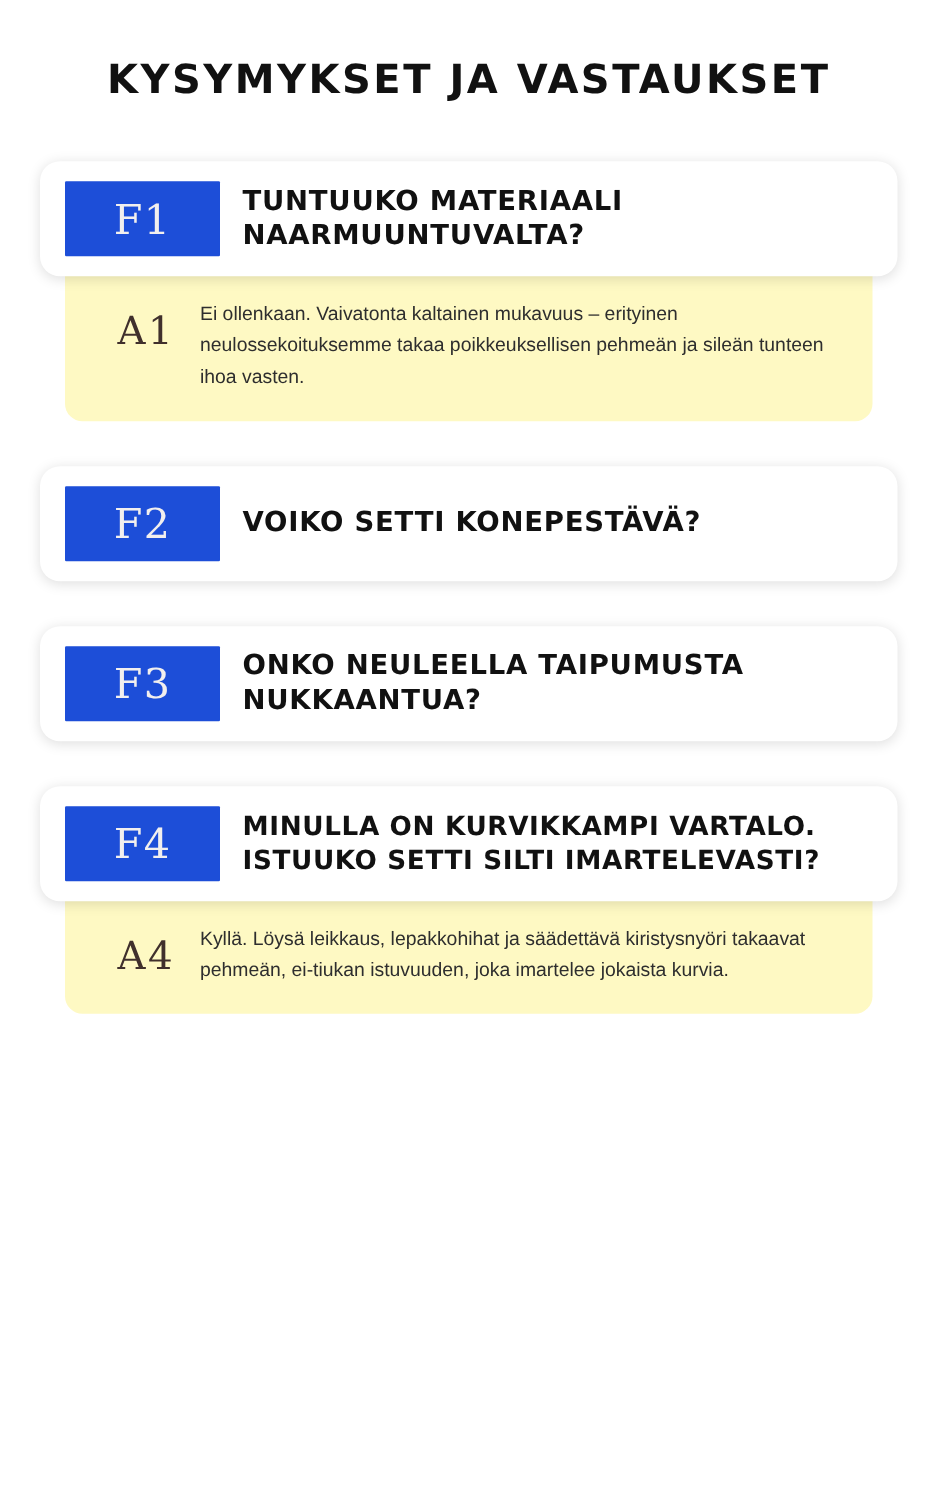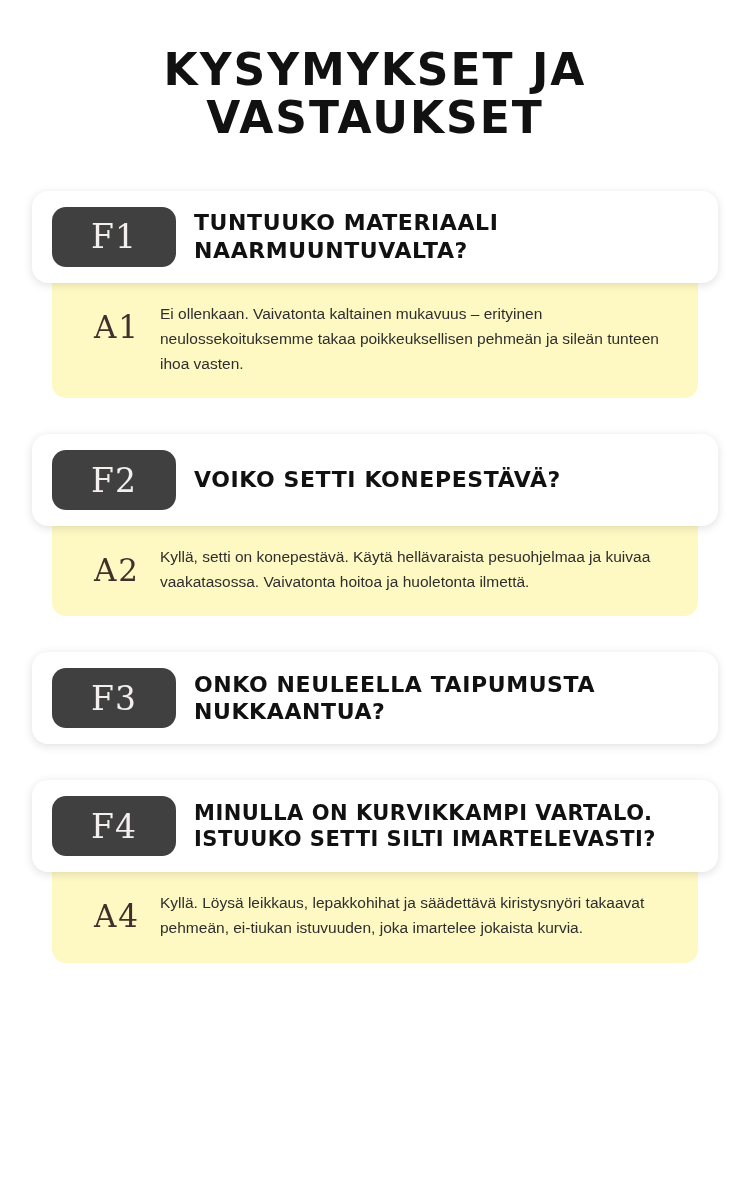--- a/index.html
+++ b/index.html
@@ -19,21 +19,21 @@
     height: 1203px;
     background: #ffffff;
     box-sizing: border-box;
   }
   .page-title {
     margin: 0;
     padding: 46px 0 0 0;
     text-align: center;
     font-family: "DejaVu Sans", sans-serif;
     font-weight: 700;
-    font-size: 44px;
+    font-size: 32px;
     letter-spacing: 2.0px;
     color: #111111;
     text-transform: uppercase;
     line-height: 1.1;
   }
   .faq-list {
     margin: 0;
     padding: 48px 32px 0 32px;
     list-style: none;
   }
@@ -52,22 +52,22 @@
     display: flex;
     align-items: center;
     min-height: 56px;
     box-sizing: border-box;
     z-index: 2;
   }
   .q-badge {
     flex: 0 0 auto;
     width: 124px;
     height: 60px;
-    background: #404040;
-    border-radius: 14px;
+    background: #1d4ed8;
+    border-radius: 1px;
     display: flex;
     align-items: center;
     justify-content: center;
     font-family: "DejaVu Serif", serif;
     font-size: 33px;
     color: #f2efee;
     letter-spacing: 1px;
     margin-right: 18px;
   }
   .q-text {
@@ -131,24 +131,20 @@
         <div class="a-badge">A1</div>
         <div class="a-text">Ei ollenkaan. Vaivatonta kaltainen mukavuus – erityinen neulossekoituksemme takaa poikkeuksellisen pehmeän ja sileän tunteen ihoa vasten.</div>
       </div>
     </div>
 
     <div class="faq-item">
       <div class="question-card">
         <div class="q-badge">F2</div>
         <div class="q-text">VOIKO SETTI KONEPESTÄVÄ?</div>
       </div>
-      <div class="answer-card">
-        <div class="a-badge">A2</div>
-        <div class="a-text">Kyllä, setti on konepestävä. Käytä hellävaraista pesuohjelmaa ja kuivaa vaakatasossa. Vaivatonta hoitoa ja huoletonta ilmettä.</div>
-      </div>
     </div>
 
     <div class="faq-item">
       <div class="question-card">
         <div class="q-badge">F3</div>
         <div class="q-text">ONKO NEULEELLA TAIPUMUSTA NUKKAANTUA?</div>
       </div>
     </div>
 
     <div class="faq-item">

